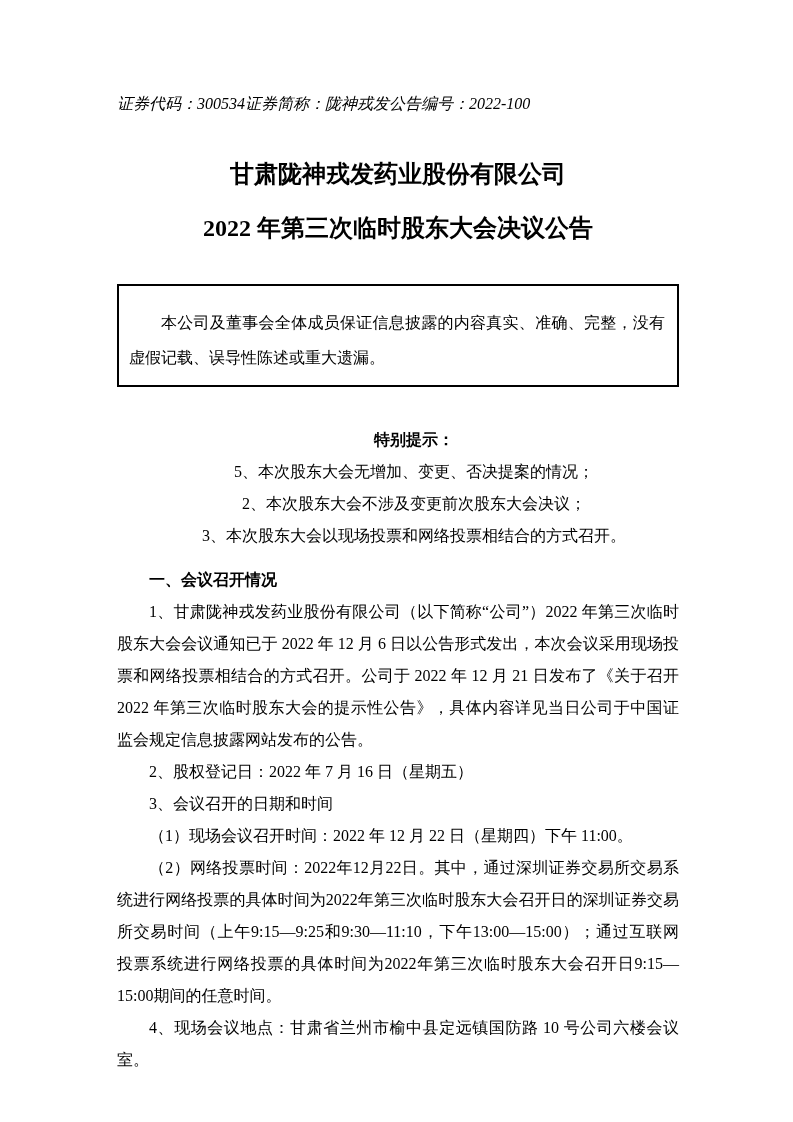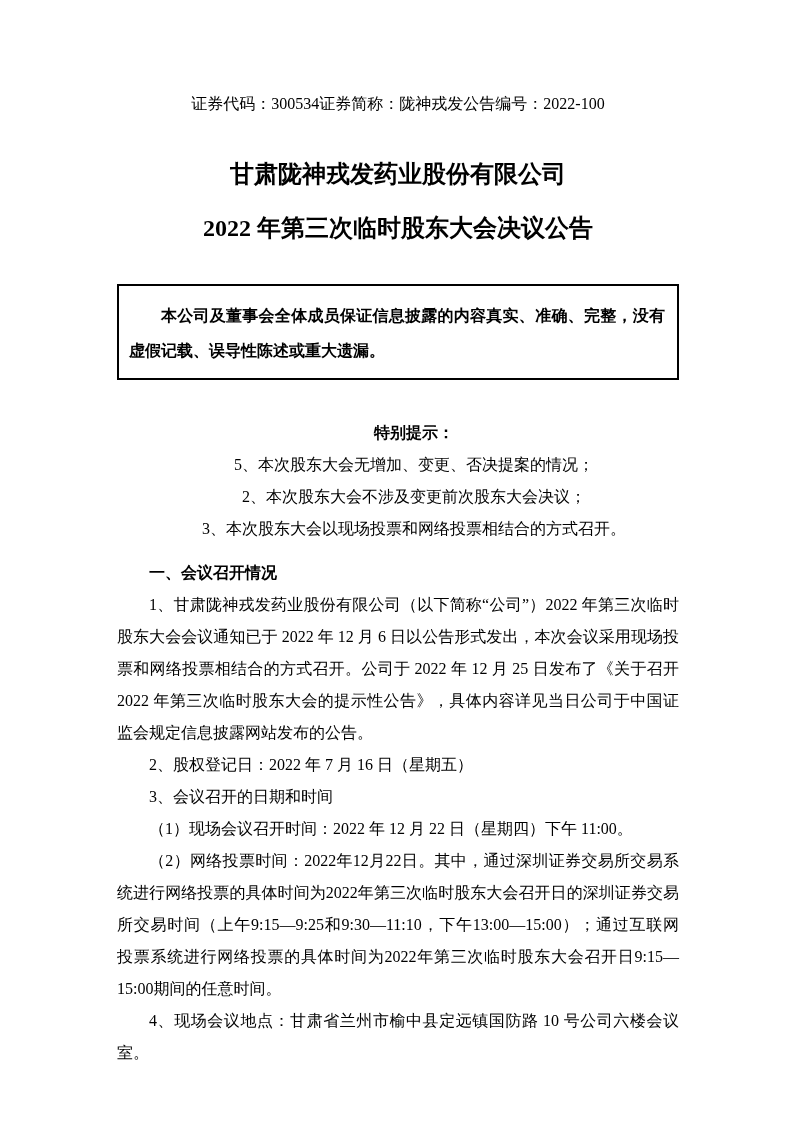--- a/index.html
+++ b/index.html
@@ -12,43 +12,44 @@
   }
   .page {
     width: 793px;
     height: 1122px;
     background: #ffffff;
     padding: 93px 114px 0 117px;
     overflow: hidden;
   }
   .doc-header {
     display: flex;
-    justify-content: center;
+    justify-content: flex-start;
     font-size: 16px;
     line-height: 22px;
     white-space: nowrap;
+    font-style: italic;
   }
   .titles {
     margin-top: 46px;
     text-align: center;
   }
   .title-line {
     font-size: 24px;
     font-weight: bold;
     line-height: 26px;
   }
   .title-line + .title-line {
     margin-top: 28px;
   }
   .disclaimer-box {
     margin-top: 43px;
     border: 2px solid #000000;
-    padding: 12px 12px 10px 10px;
+    padding: 19px 12px 10px 10px;
     font-size: 16px;
-    font-weight: bold;
+    font-weight: normal;
     line-height: 35px;
     text-align: justify;
   }
   .disclaimer-box p { text-indent: 2em; }
   .special-notice {
     margin-top: 37px;
     font-size: 16px;
     line-height: 32px;
     text-align: center;
   }
@@ -96,21 +97,21 @@
   <div class="special-notice">
     <div class="special-notice-heading">特别提示：</div>
     <div class="sn-item">5、本次股东大会无增加、变更、否决提案的情况；</div>
     <div class="sn-item">2、本次股东大会不涉及变更前次股东大会决议；</div>
     <div class="sn-item">3、本次股东大会以现场投票和网络投票相结合的方式召开。</div>
   </div>
 
   <div class="section-heading">一、会议召开情况</div>
 
   <div class="body-text">
-    <p>1、甘肃陇神戎发药业股份有限公司（以下简称“公司”）2022 年第三次临时股东大会会议通知已于 2022 年 12 月 6 日以公告形式发出，本次会议采用现场投票和网络投票相结合的方式召开。公司于 2022 年 12 月 25 日发布了《关于召开 2022 年第三次临时股东大会的提示性公告》，具体内容详见当日公司于中国证监会规定信息披露网站发布的公告。</p>
+    <p>1、甘肃陇神戎发药业股份有限公司（以下简称“公司”）2022 年第三次临时股东大会会议通知已于 2022 年 12 月 6 日以公告形式发出，本次会议采用现场投票和网络投票相结合的方式召开。公司于 2022 年 12 月 21 日发布了《关于召开 2022 年第三次临时股东大会的提示性公告》，具体内容详见当日公司于中国证监会规定信息披露网站发布的公告。</p>
     <p>2、股权登记日：2022 年 7 月 16 日（星期五）</p>
     <p>3、会议召开的日期和时间</p>
     <p>（1）现场会议召开时间：2022 年 12 月 22 日（星期四）下午 11:00。</p>
     <p>（2）网络投票时间：2022年12月22日。其中，通过深圳证券交易所交易系统进行网络投票的具体时间为2022年第三次临时股东大会召开日的深圳证券交易所交易时间（上午9:15—9:25和9:30—11:10，下午13:00—15:00）；通过互联网投票系统进行网络投票的具体时间为2022年第三次临时股东大会召开日9:15—15:00期间的任意时间。</p>
     <p>4、现场会议地点：甘肃省兰州市榆中县定远镇国防路 10 号公司六楼会议室。</p>
   </div>
 
 </div>
 
 </body></html>

